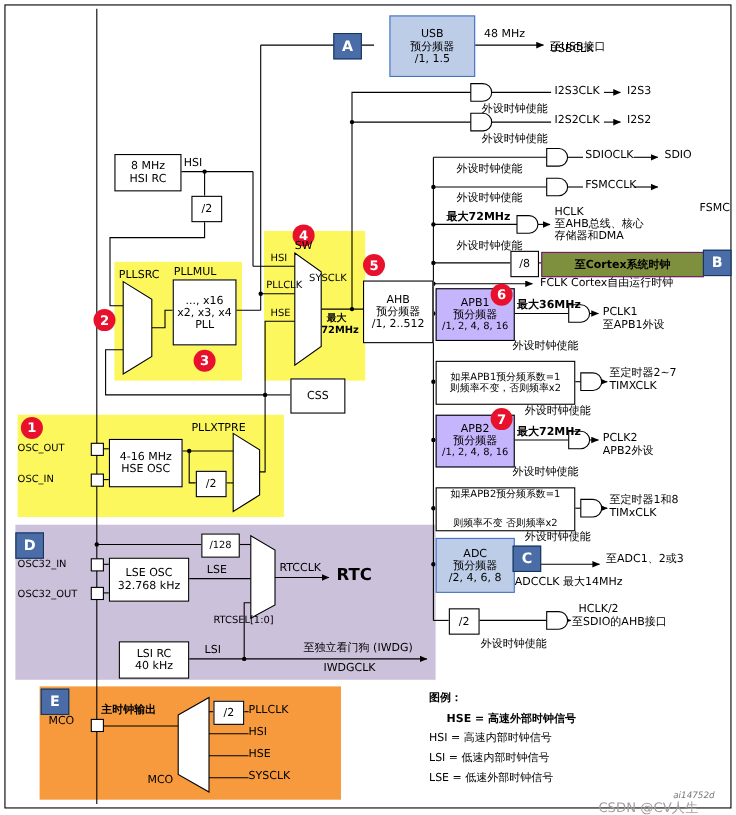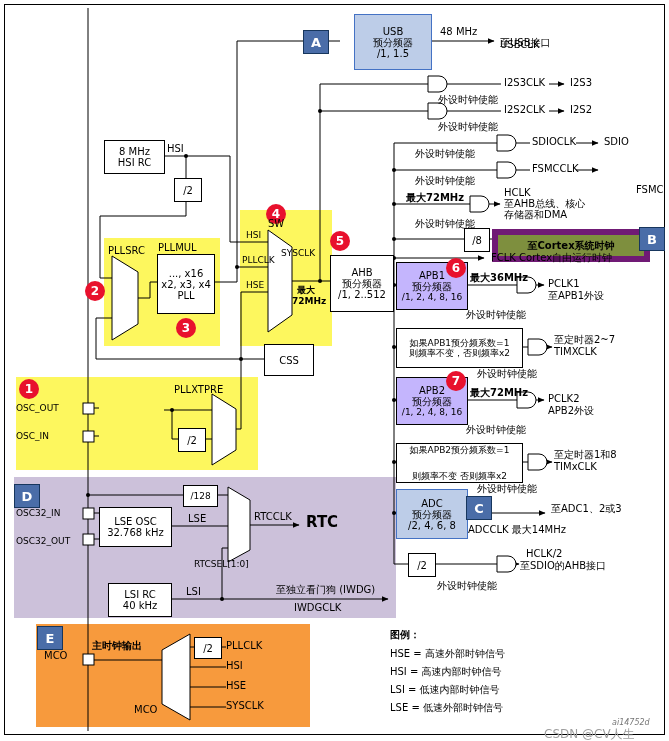--- a/index.html
+++ b/index.html
@@ -12,21 +12,21 @@
   .p-org{background:#f79a3d;}
   svg.wiring{position:absolute;left:0;top:0;pointer-events:none;}
   .lb{position:absolute;font-size:10px;line-height:11px;white-space:nowrap;}
   .s9{font-size:9px;line-height:10px;}
   .b{font-weight:bold;}
   .bx{position:absolute;border:1px solid #000;background:#fff;display:flex;flex-direction:column;
       align-items:center;justify-content:center;text-align:center;font-size:10px;line-height:11px;}
   .bx .l3s{font-size:9px;line-height:10px;}
   .blue{background:#bdcde8;border:1.5px solid #4472c4;}
   .yelbx{background:#c4b5fd;}
-  .olive{position:absolute;background:#7e8f3e;border:6px solid #701a75;display:flex;align-items:center;
+  .olive{position:absolute;background:#7e8f3e;border:1px solid #701a75;display:flex;align-items:center;
          justify-content:center;font-size:10px;font-weight:bold;}
   .tag{position:absolute;width:24px;height:22px;background:#4a6da8;border:1px solid #17365d;color:#fff;
        font-weight:bold;font-size:13px;display:flex;align-items:center;justify-content:center;}
   .badge{position:absolute;width:20px;height:20px;border-radius:50%;background:#e8112d;color:#fff;
          font-weight:bold;font-size:12px;display:flex;align-items:center;justify-content:center;}
   .wm{position:absolute;color:#9e9e9e;font-size:12px;}
   .code{position:absolute;color:#777;font-size:8px;font-style:italic;}
 </style>
 </head>
 <body>
@@ -180,20 +180,24 @@
     <span>PLL</span>
   </div>
   <div class="bx" style="left:330px;top:255px;width:62px;height:55px;">
     <span>AHB</span>
     <span>预分频器</span>
     <span>/1, 2..512</span>
   </div>
   <div class="bx" style="left:264px;top:344px;width:48px;height:30px;">
     <span>CSS</span>
   </div>
+  <div class="bx" style="left:99px;top:399px;width:65px;height:42px;">
+    <span>4-16 MHz</span>
+    <span>HSE OSC</span>
+  </div>
   <div class="bx" style="left:178px;top:428px;width:26px;height:22px;">
     <span>/2</span>
   </div>
   <div class="bx" style="left:183px;top:485px;width:33px;height:20px;font-size:9px;">
     <span>/128</span>
   </div>
   <div class="bx" style="left:99px;top:507px;width:71px;height:38px;">
     <span>LSE OSC</span>
     <span>32.768 kHz</span>
   </div>
@@ -318,20 +322,20 @@
   <div class="lb" style="left:554px;top:449px;">至定时器1和8</div>
   <div class="lb" style="left:554px;top:461px;">TIMxCLK</div>
   <div class="lb" style="left:477px;top:483px;">外设时钟使能</div>
   <div class="lb" style="left:468px;top:524px;">ADCCLK 最大14MHz</div>
   <div class="lb" style="left:551px;top:503px;">至ADC1、2或3</div>
   <div class="lb" style="left:526px;top:548px;">HCLK/2</div>
   <div class="lb" style="left:520px;top:560px;">至SDIO的AHB接口</div>
   <div class="lb" style="left:437px;top:580px;">外设时钟使能</div>
 
   <div class="lb b" style="left:390px;top:629px;">图例：</div>
-  <div class="lb" style="left:390px;top:648px;">HSE = 高速外部时钟信号</div>
+  <div class="lb" style="left:406px;top:648px;font-weight:bold;">HSE = 高速外部时钟信号</div>
   <div class="lb" style="left:390px;top:666px;">HSI = 高速内部时钟信号</div>
   <div class="lb" style="left:390px;top:684px;">LSI = 低速内部时钟信号</div>
   <div class="lb" style="left:390px;top:702px;">LSE = 低速外部时钟信号</div>
 
   <div class="code" style="left:612px;top:718px;">ai14752d</div>
   <div class="wm" style="left:544px;top:726px;">CSDN @CV人生</div>
 </div>
 
 </body></html>

